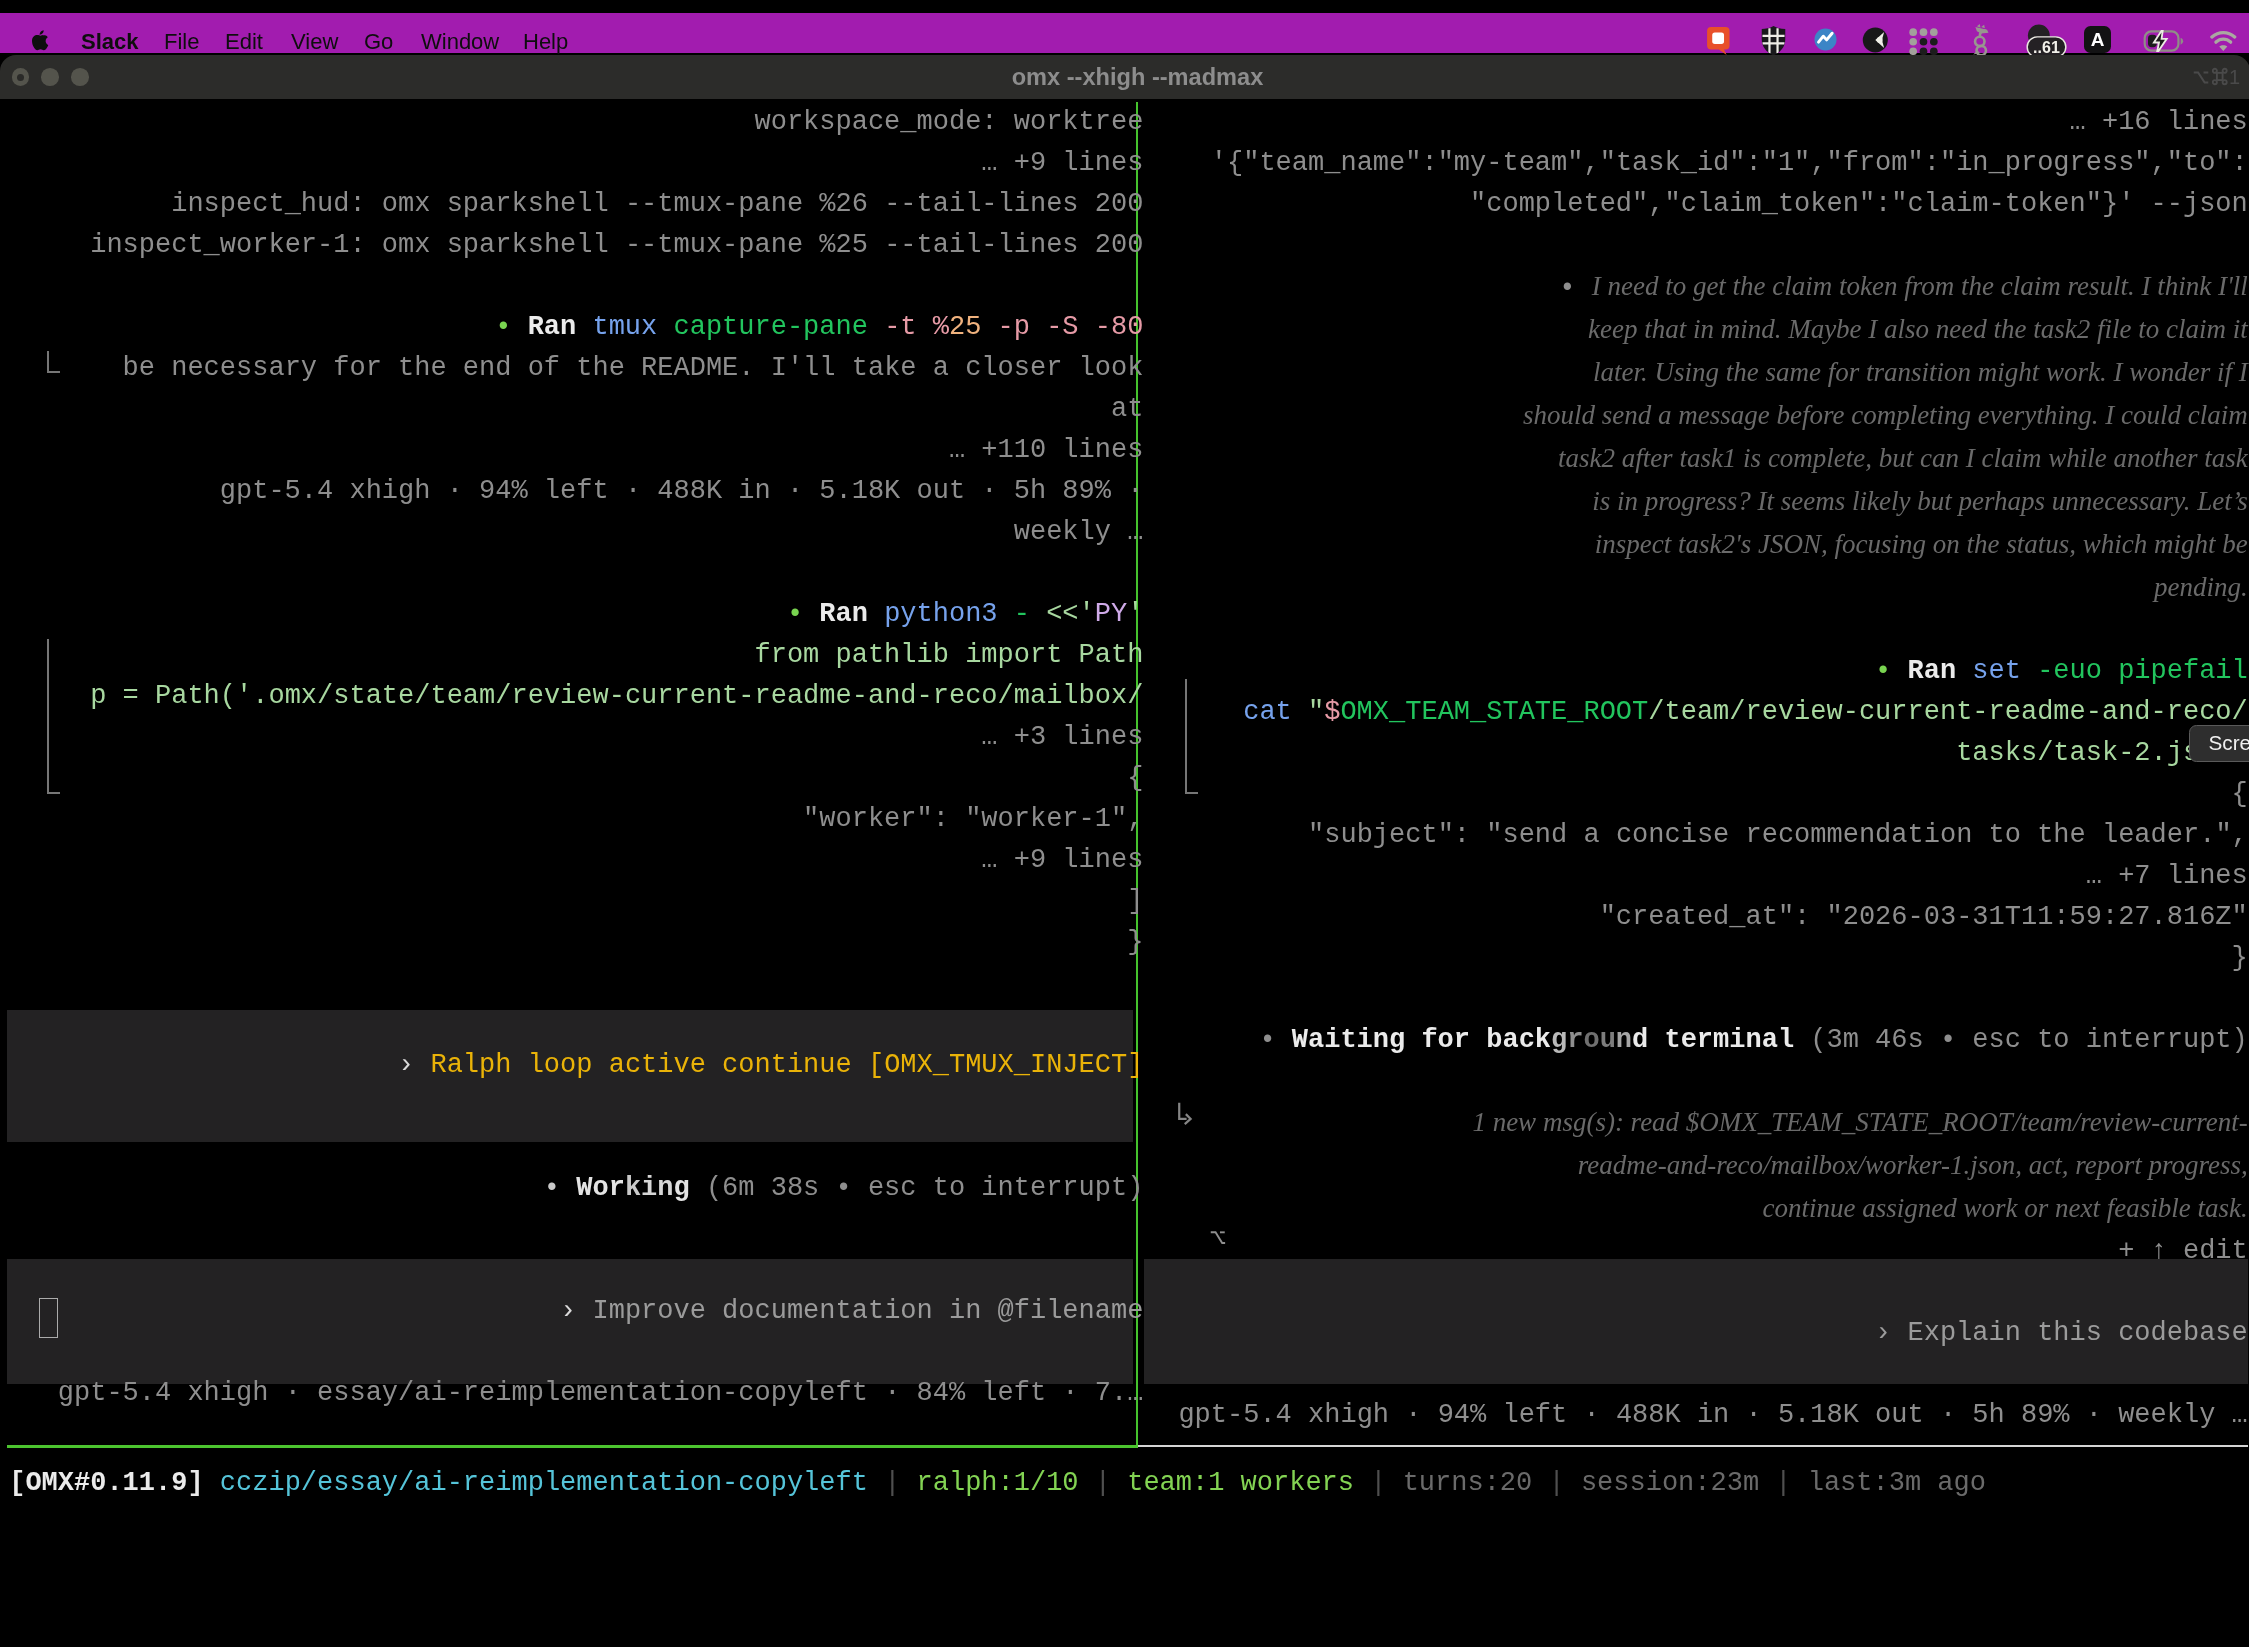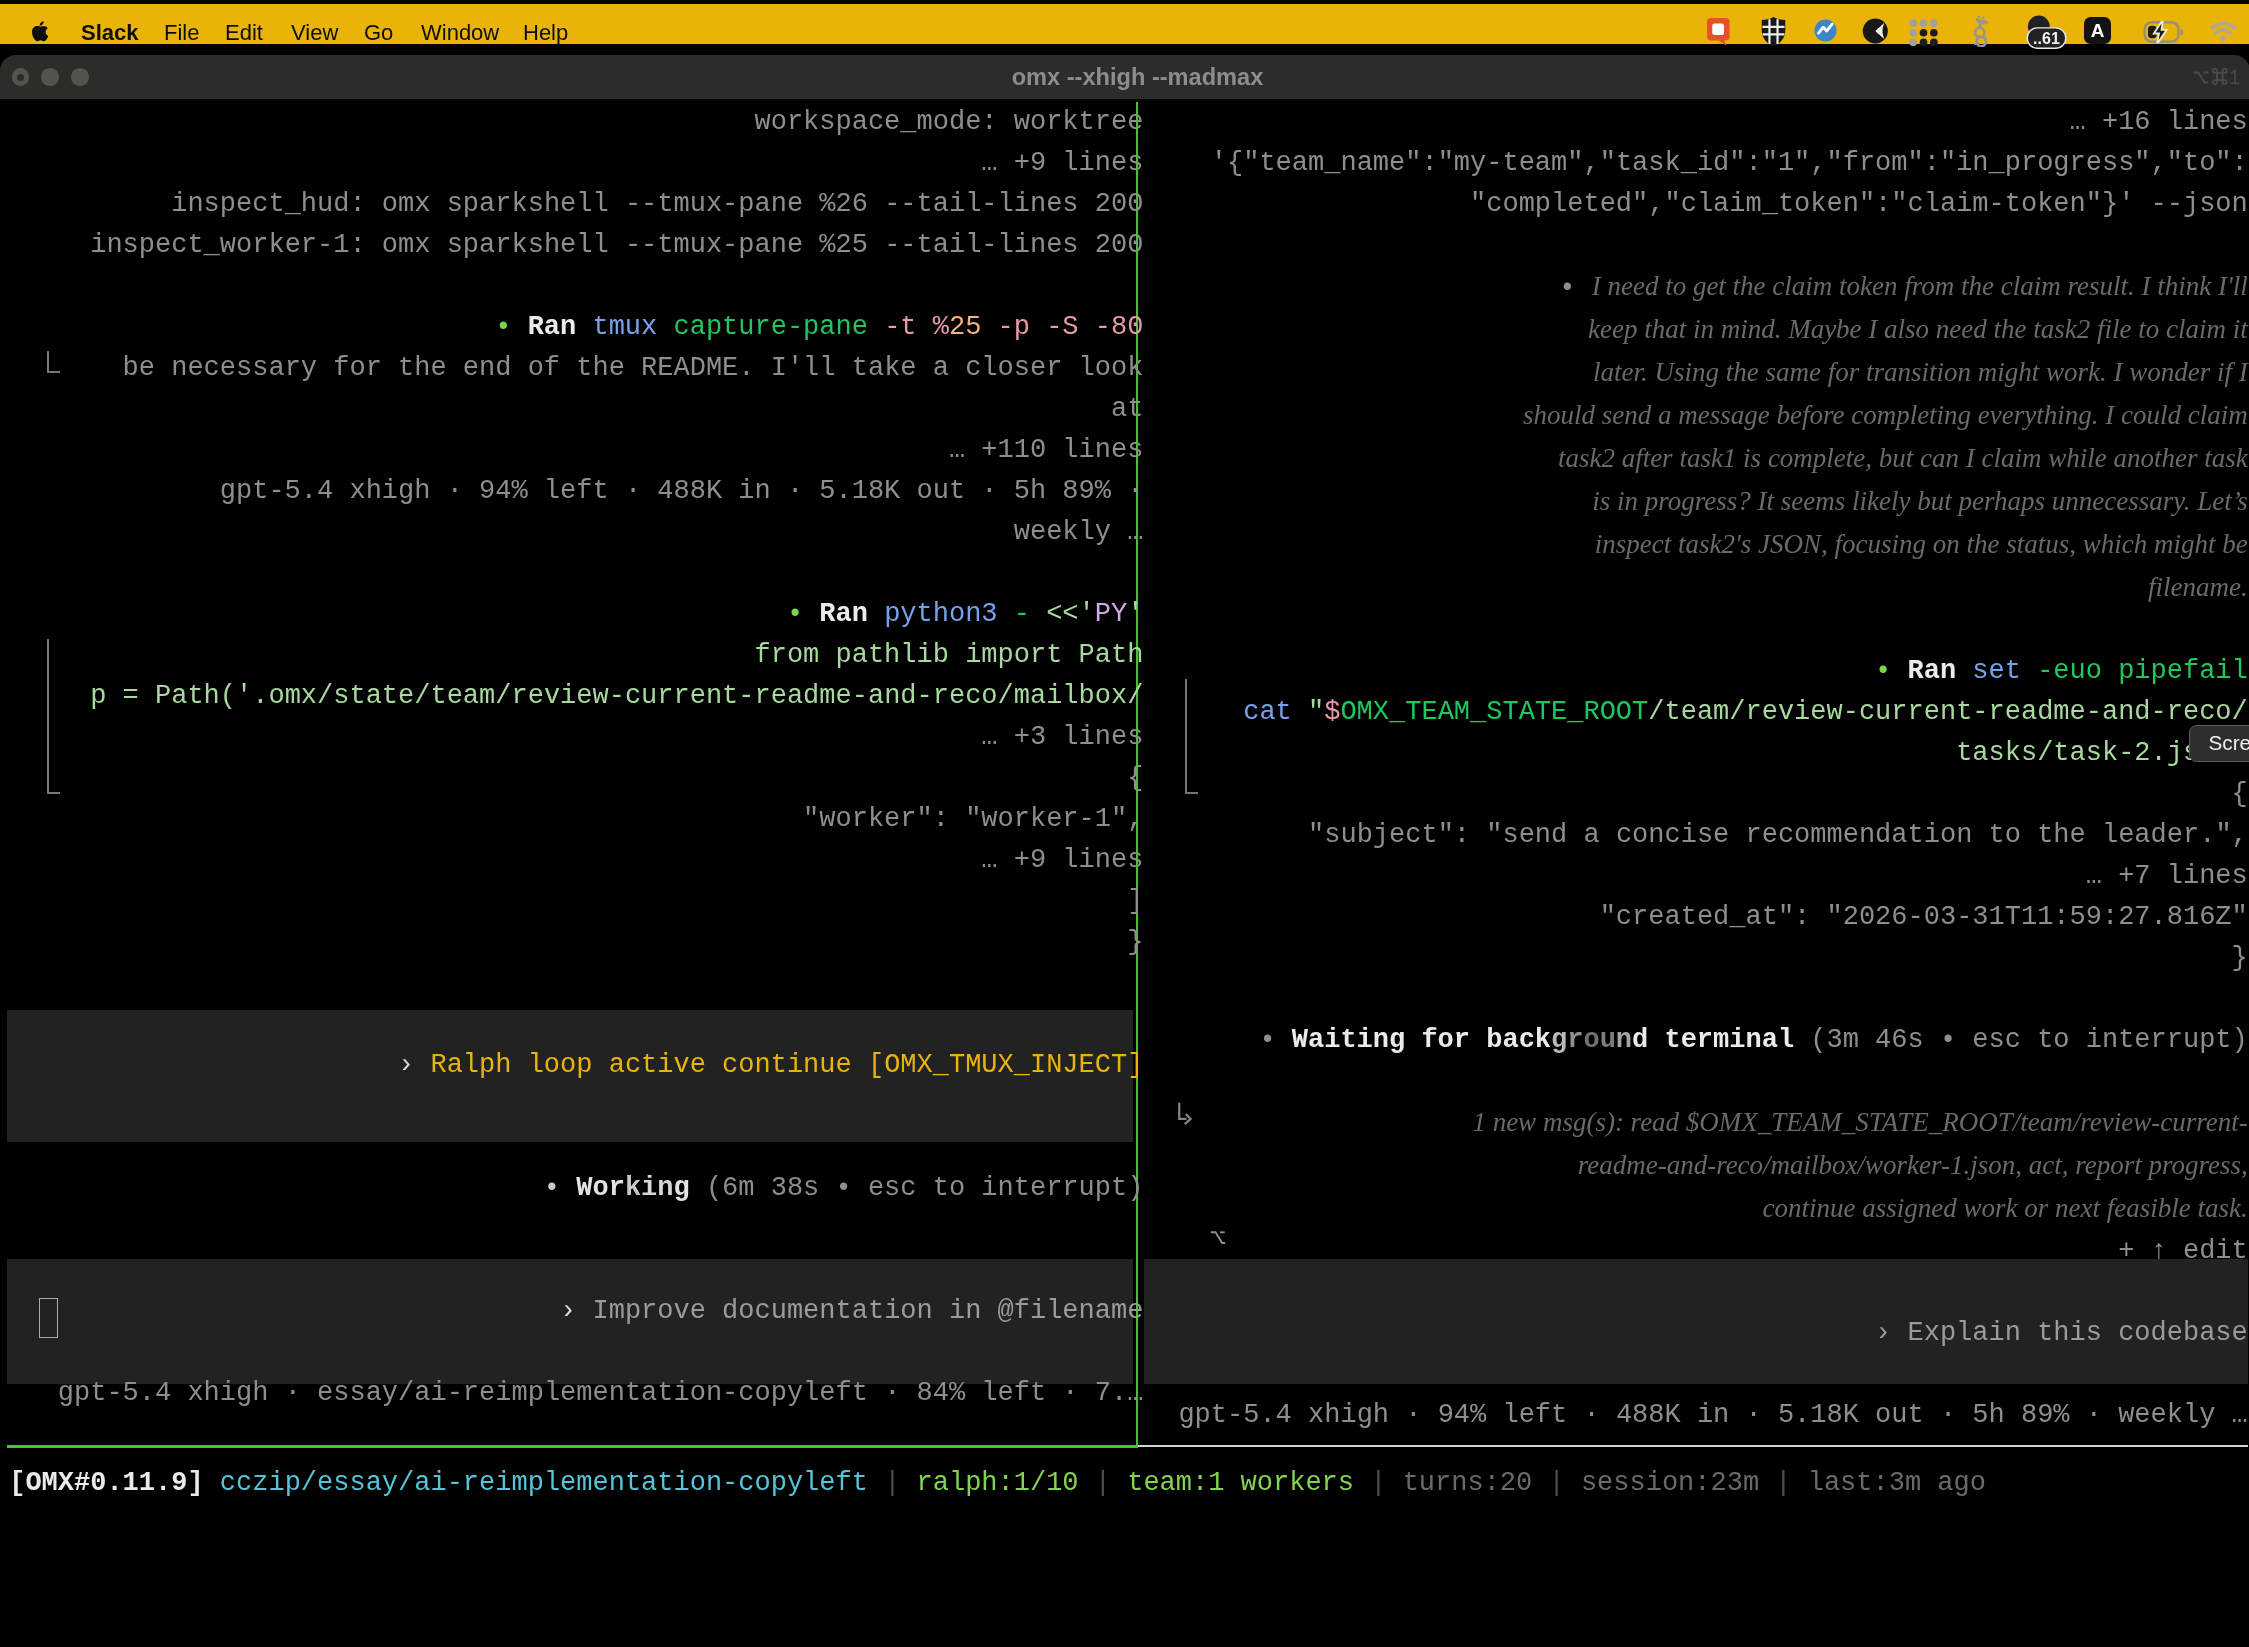--- a/index.html
+++ b/index.html
@@ -1,17 +1,17 @@
 <!DOCTYPE html>
 <html style="font-size:11.8px"><head><meta charset="utf-8">
 <style>
   * { margin:0; padding:0; box-sizing:border-box; }
   html,body { width:2250px; height:1648px; background:#000; overflow:hidden; }
   .abs { position:absolute; }
-  #menubar { position:absolute; left:0; top:4px; width:2250px; height:40px; background:#eab308; }
+  #menubar { position:absolute; left:0; top:13px; width:2250px; height:40px; background:#a21caf; }
   .mi { position:absolute; top:15.5px; font:22px "Liberation Sans", sans-serif; color:#0e0e0e; }
   .mib { font-weight:bold; }
   #win { position:absolute; left:0; top:55px; width:2250px; height:1587px; background:#000; border-radius:16px; overflow:hidden; }
   #titlebar { position:absolute; left:0; top:0; width:2250px; height:44px; background:#2c2c2a; }
   .tl { position:absolute; top:13.3px; width:17.7px; height:17.7px; border-radius:50%; background:#54544c; }
   #title { position:absolute; top:0; left:25px; width:2225px; height:44px; text-align:center; font:bold 23.6px/44px "Liberation Sans", sans-serif; color:#8d8d8d; }
   pre { position:absolute; font:27px/41px "Liberation Mono", monospace; color:#8e8e8e; white-space:pre;text-align:right; }
   .b { font-weight:bold; }
   .i { font-style:italic;font-family:Liberation Serif, serif; }
   .wh { color:#ebebeb; }
@@ -212,21 +212,21 @@
     '{"team_name":"my-team","task_id":"1","from":"in_progress","to":
     "completed","claim_token":"claim-token"}' --json
 
 • <span class="dim i">I need to get the claim token from the claim result. I think I'll</span>
   <span class="dim i">keep that in mind. Maybe I also need the task2 file to claim it</span>
   <span class="dim i">later. Using the same for transition might work. I wonder if I</span>
   <span class="dim i">should send a message before completing everything. I could claim</span>
   <span class="dim i">task2 after task1 is complete, but can I claim while another task</span>
   <span class="dim i">is in progress? It seems likely but perhaps unnecessary. Let’s</span>
   <span class="dim i">inspect task2's JSON, focusing on the status, which might be</span>
-  <span class="dim i">filename.</span>
+  <span class="dim i">pending.</span>
 
 <span class="gb">•</span> <span class="wh b">Ran</span> <span class="blu">set</span> <span class="lav">-euo pipefail</span>
     <span class="blu">cat</span> <span class="pg">"</span><span class="ros">$</span><span class="lav">OMX_TEAM_STATE_ROOT</span><span class="pg">/team/review-current-readme-and-reco/</span>
     <span class="pg">tasks/task-2.json"</span>
     {
       "subject": "send a concise recommendation to the leader.",
     … +7 lines
       "created_at": "2026-03-31T11:59:27.816Z"
     }
 

